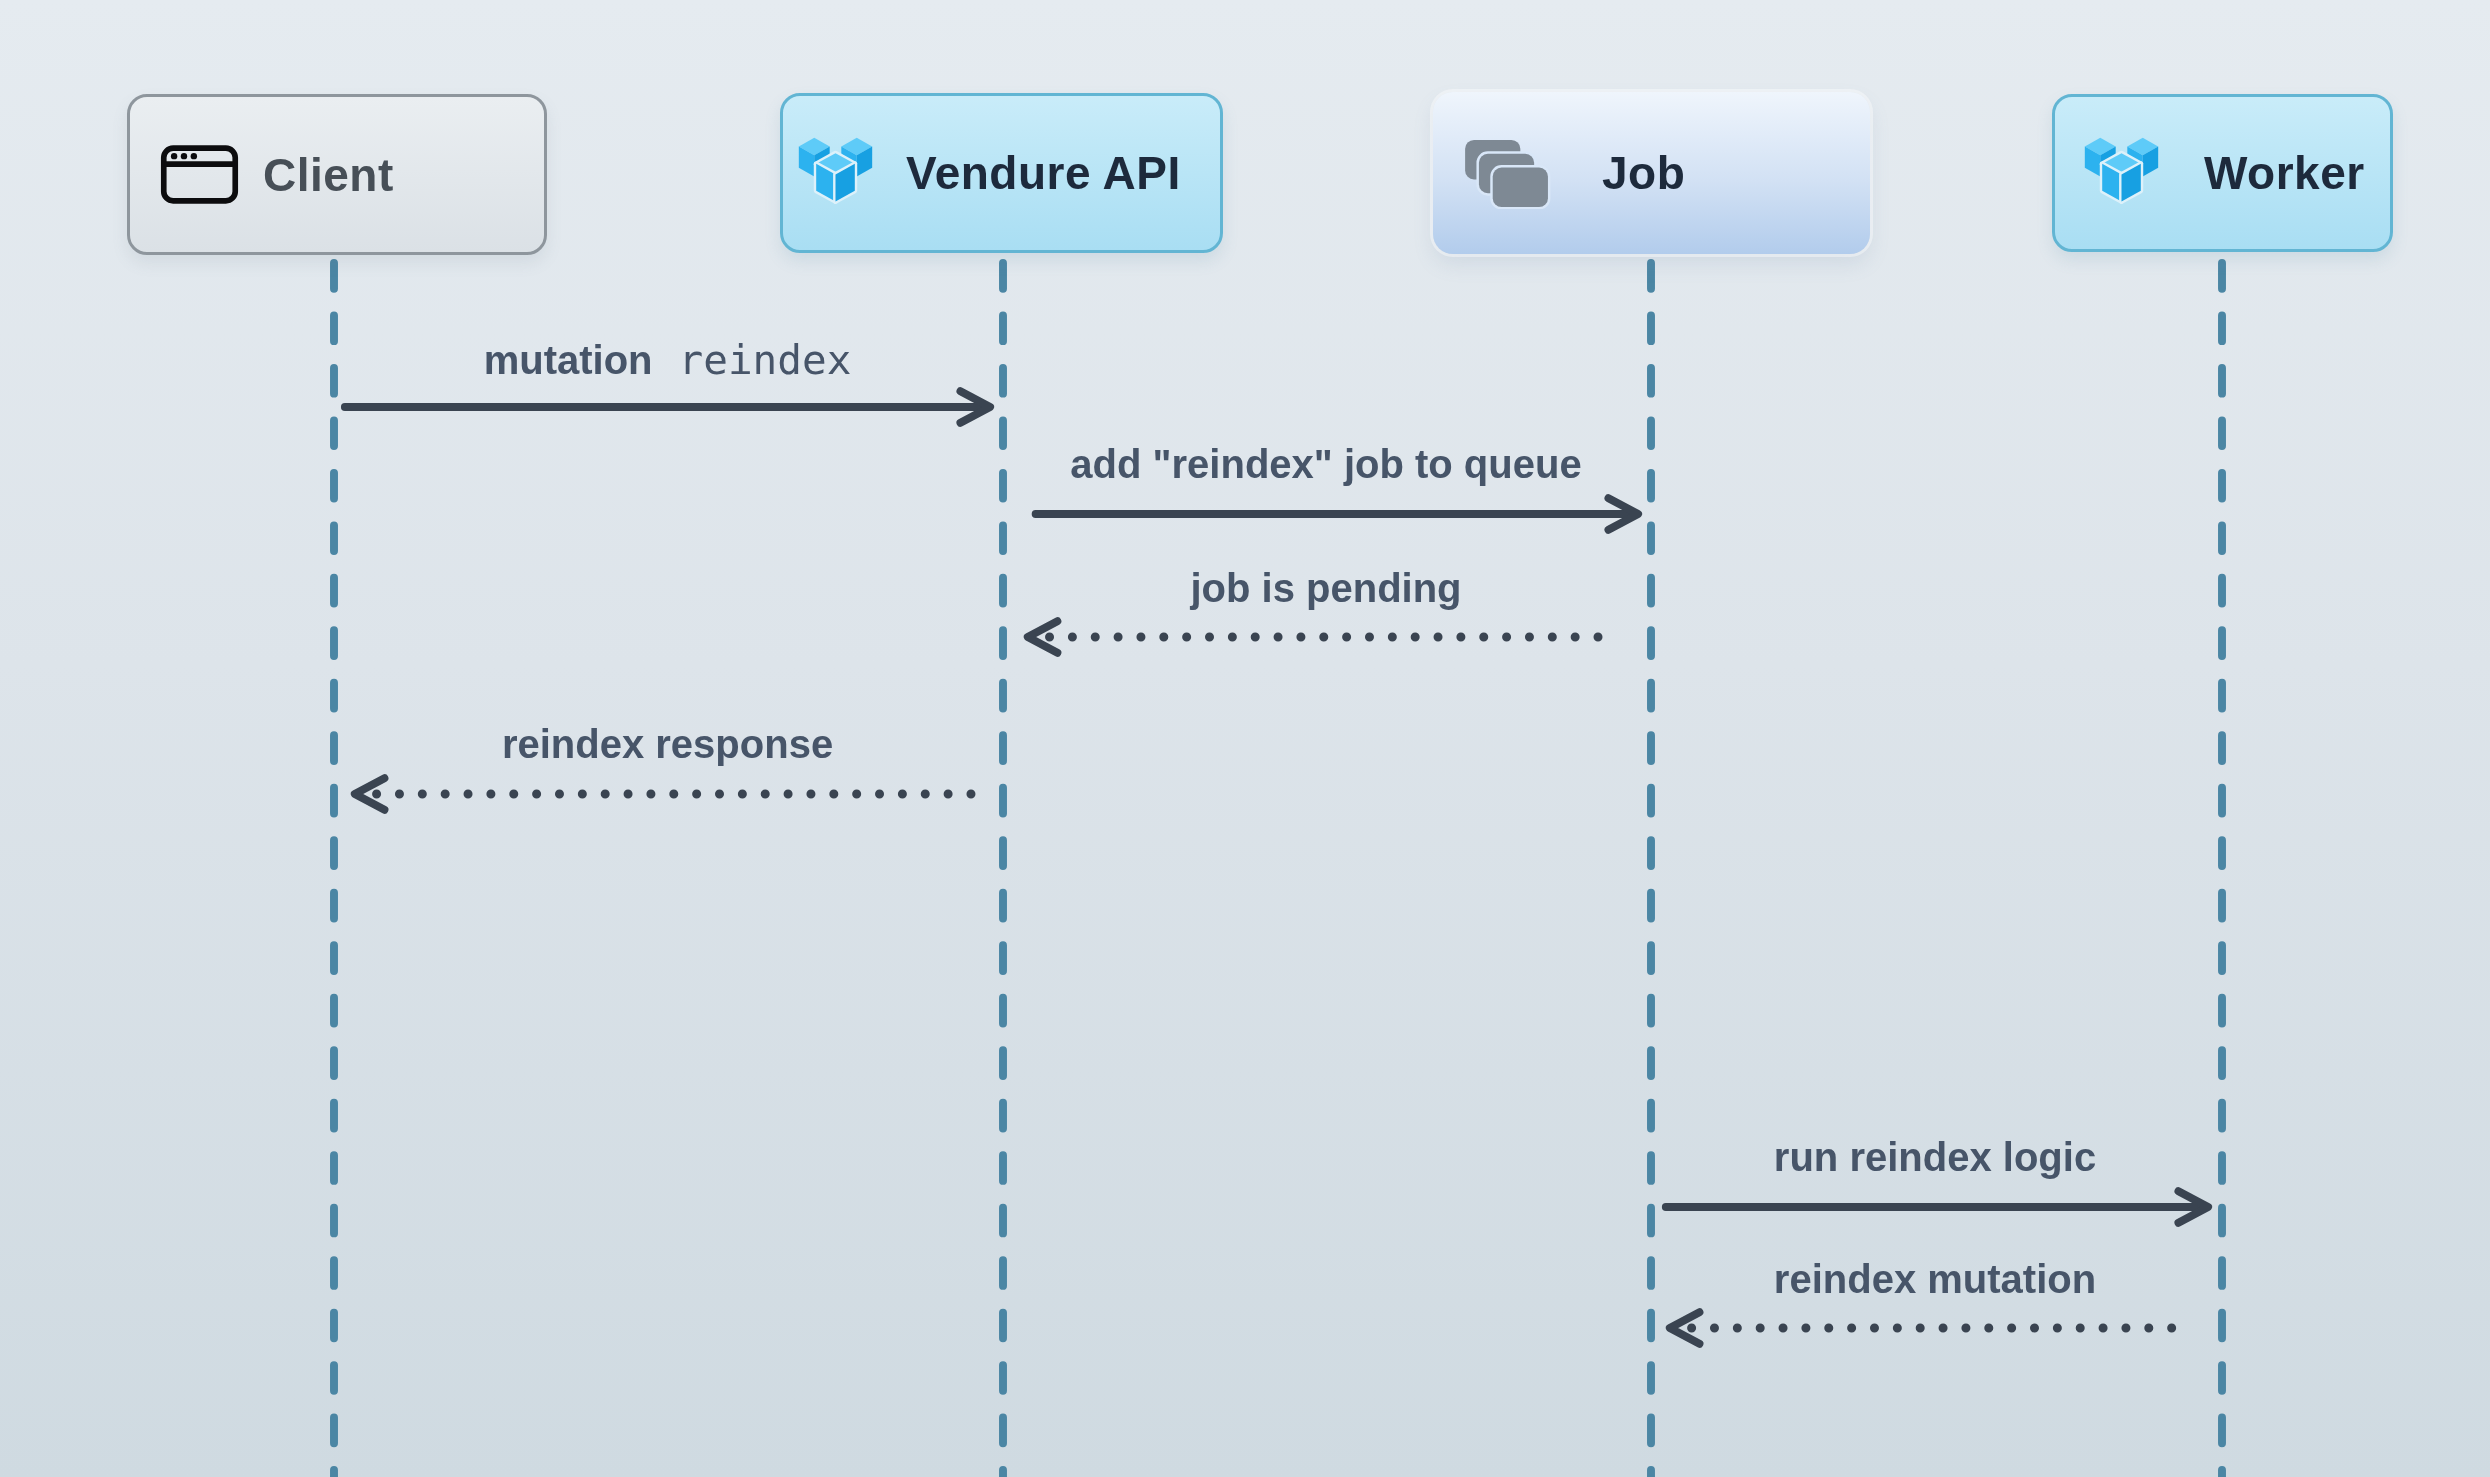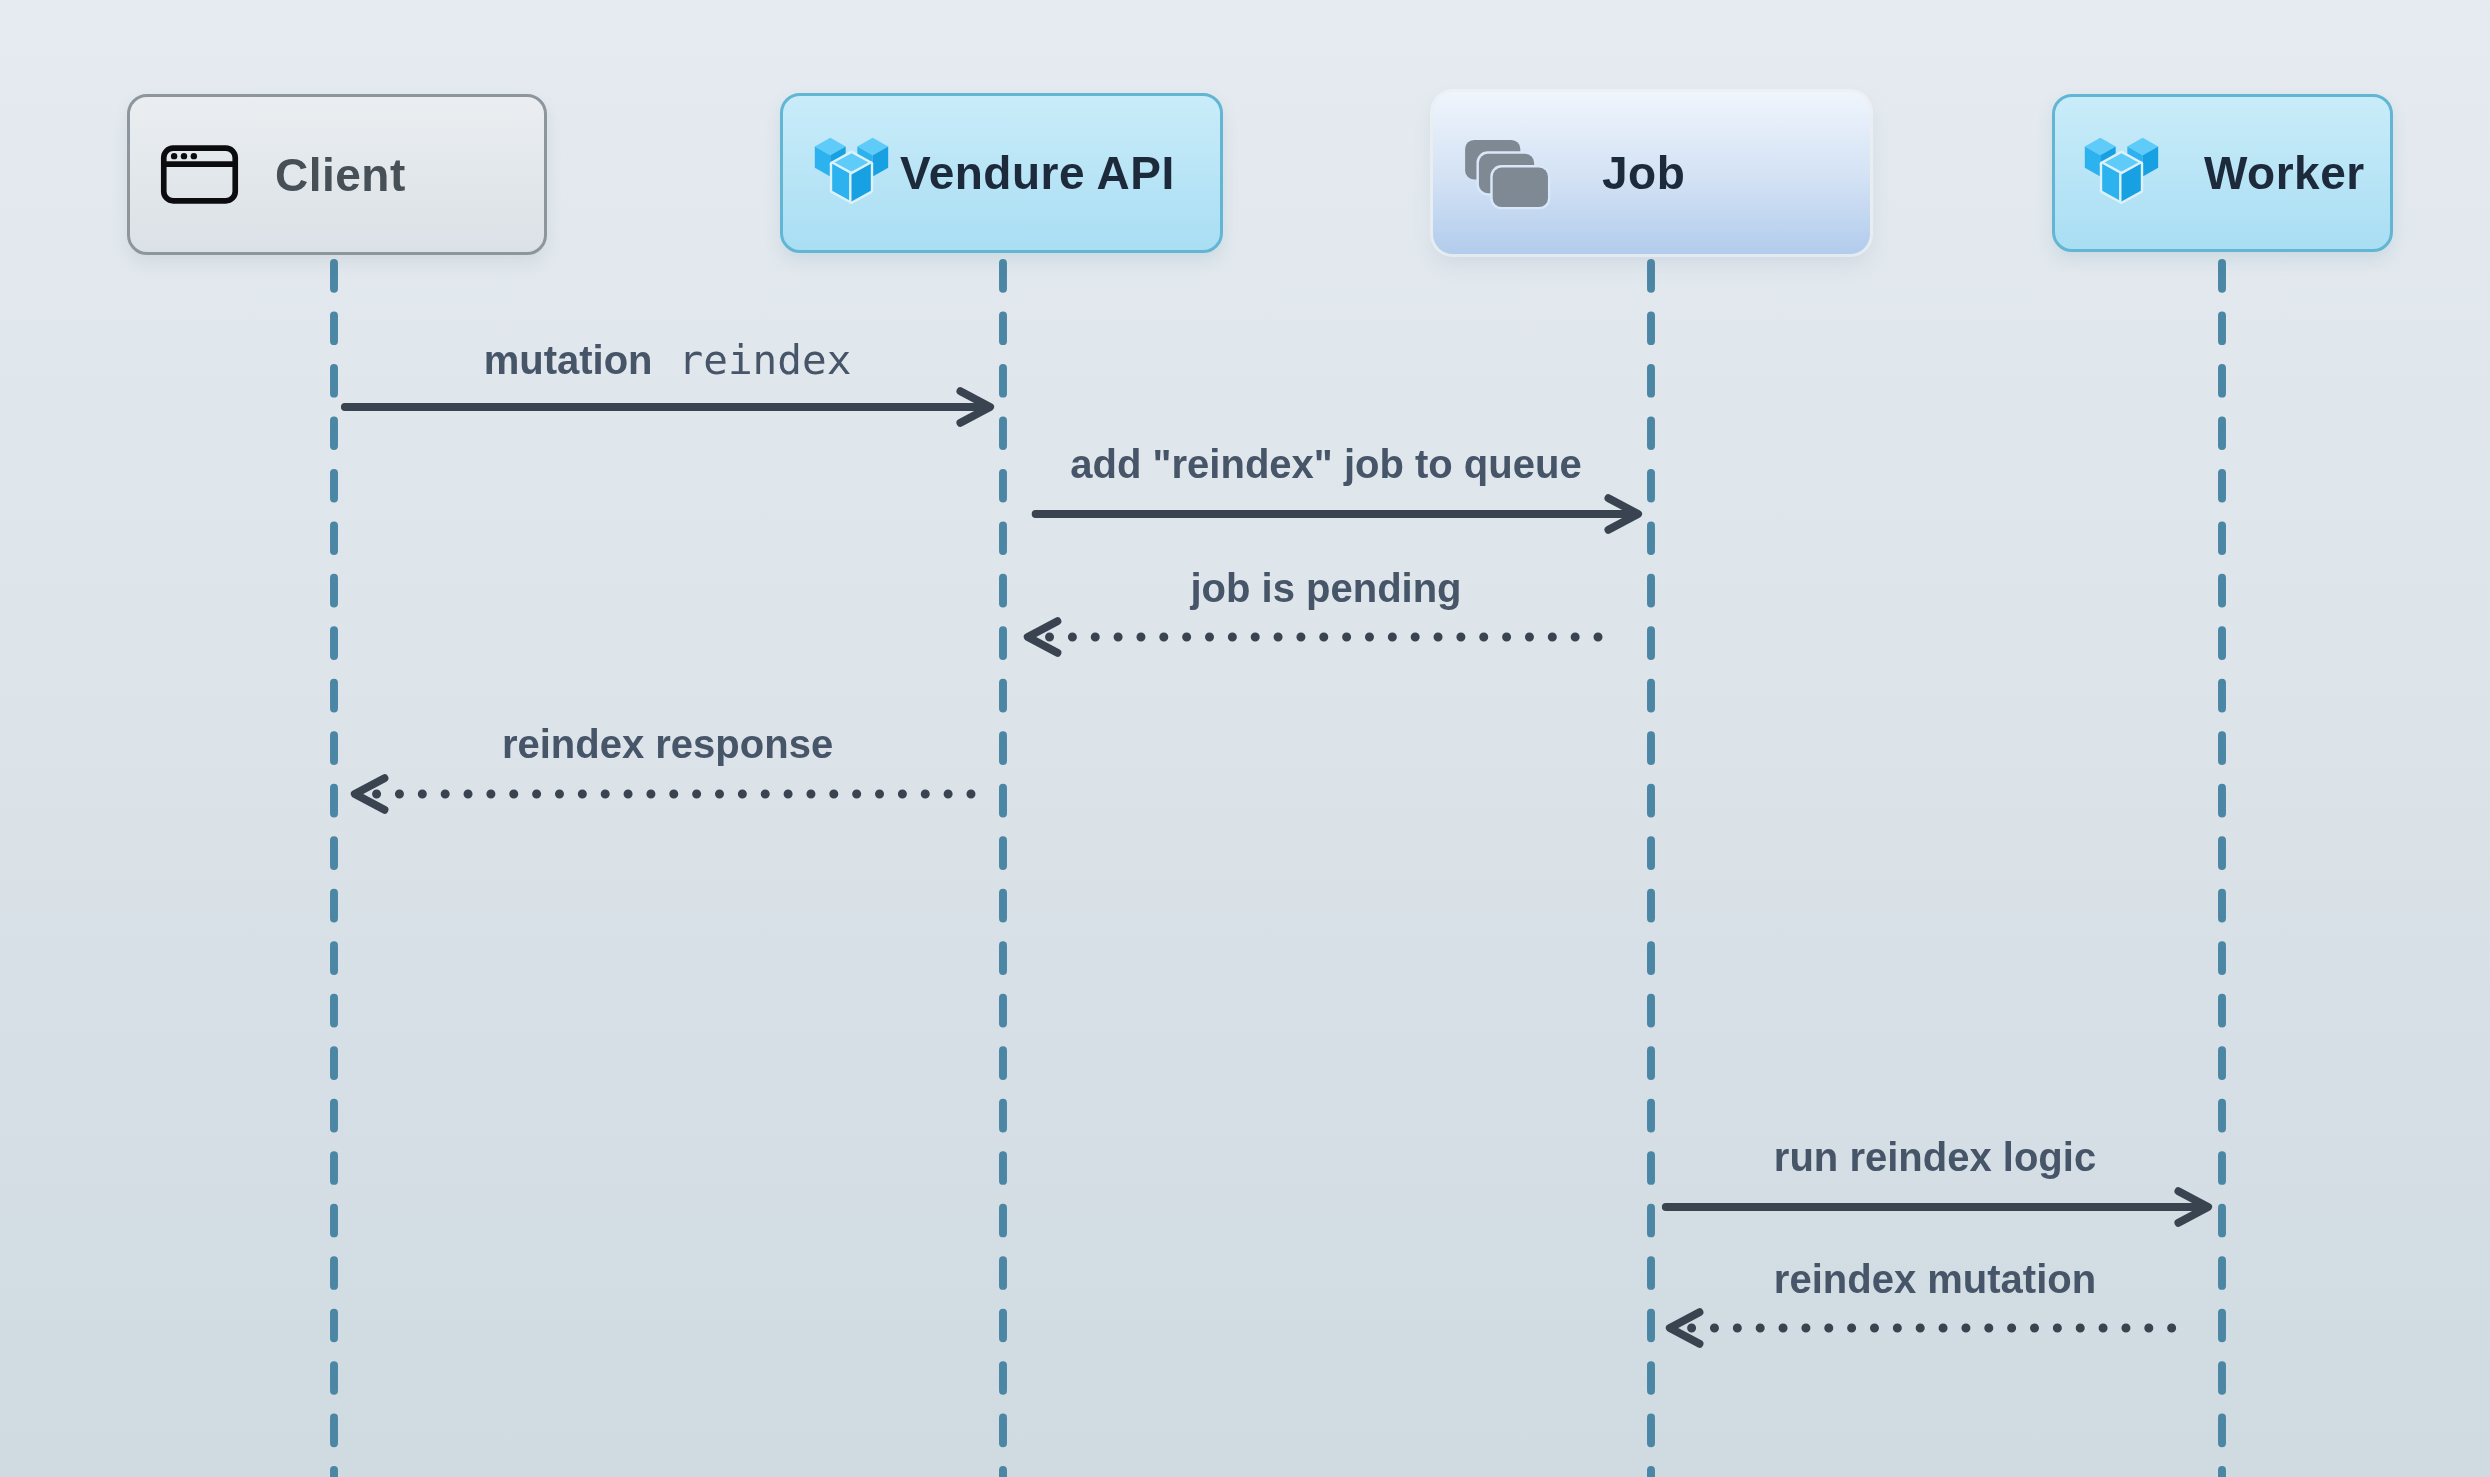--- a/index.html
+++ b/index.html
@@ -28,31 +28,31 @@
   .actor .actor-label {
     font-weight: bold;
     font-size: 46px;
     letter-spacing: 0.5px;
     white-space: nowrap;
   }
   #actor-client {
     left: 127px; top: 94px; width: 420px; height: 161px;
     background: linear-gradient(180deg, #eaeef1 0%, #dbe1e6 100%);
     border: 3px solid #8e969d;
-    padding-left: 30px; gap: 36px;
+    padding-left: 30px; gap: 24px;
     box-shadow: 0 8px 16px rgba(110,125,140,0.12);
   }
   #actor-client .actor-label { color: #474f57; }
 
   #actor-vendure, #actor-worker {
     background: linear-gradient(180deg, #c9ecf9 0%, #a9def3 100%);
     border: 3px solid #62b5d3;
     box-shadow: 0 8px 16px rgba(90,140,170,0.15);
   }
-  #actor-vendure { left: 780px; top: 93px; width: 443px; height: 160px; padding-left: 20px; }
+  #actor-vendure { left: 780px; top: 93px; width: 443px; height: 160px; padding-left: 4px; gap: 22px; }
   #actor-worker  { left: 2052px; top: 94px; width: 341px; height: 158px; padding-left: 18px; gap: 34px; }
   #actor-vendure .actor-label, #actor-worker .actor-label, #actor-job .actor-label { color: #1d2a3c; }
 
   #actor-job {
     left: 1433px; top: 92px; width: 437px; height: 162px;
     background: linear-gradient(180deg, #eff5fc 0%, #d2e1f4 55%, #b2ccec 100%);
     border: none;
     padding-left: 30px; gap: 48px;
     box-shadow: 0 0 0 3px rgba(255,255,255,0.40), 0 10px 20px rgba(110,135,165,0.15);
   }

